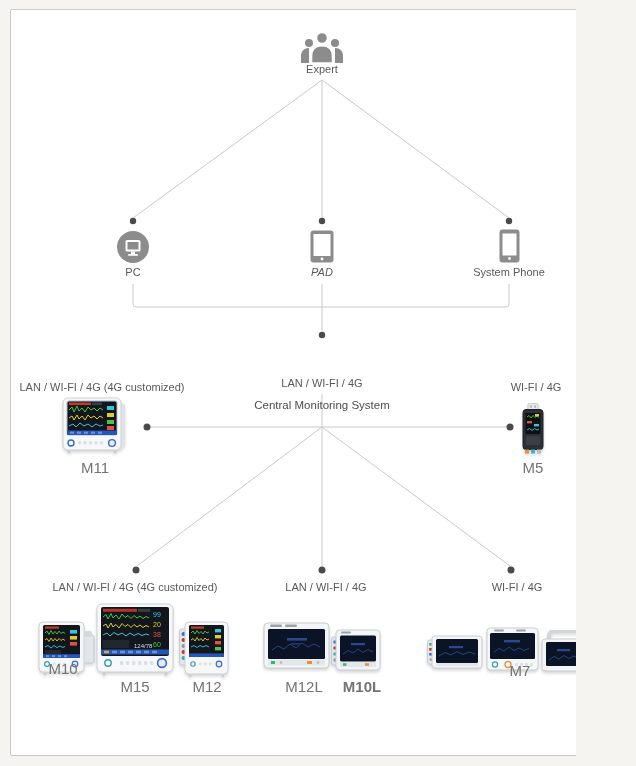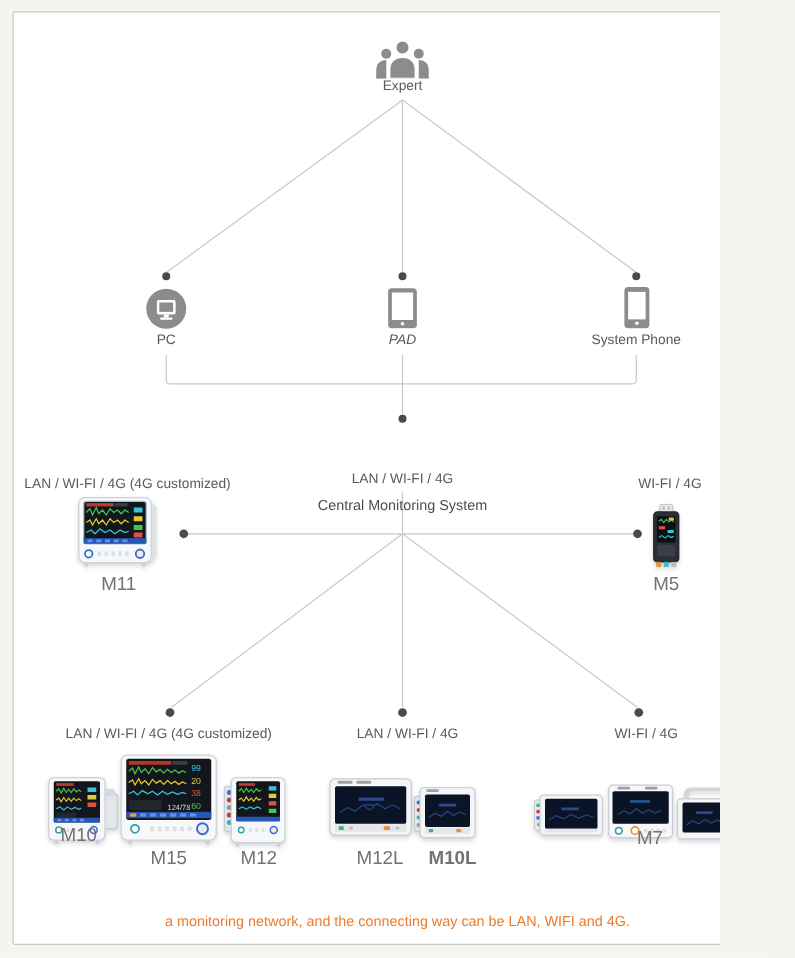--- a/index.html
+++ b/index.html
@@ -299,16 +299,15 @@
     <rect x="44" y="21" width="2.4" height="2.4" fill="#c0392b"></rect>
   </svg>
 
   <div class="lbl model" style="left:63px;top:660px;">M10</div>
   <div class="lbl model" style="left:135px;top:678px;">M15</div>
   <div class="lbl model" style="left:207px;top:678px;">M12</div>
   <div class="lbl model" style="left:304px;top:678px;">M12L</div>
   <div class="lbl model" style="left:362px;top:678px;font-weight:bold;">M10L</div>
   <div class="lbl model" style="left:520px;top:662px;">M7</div>
 
-  <div class="cap" style="left:318px;top:732px;">a monitoring network, and the connecting way can be LAN, WIFI and 4G.</div>
 
   <div class="bluedot"></div>
 </div>
 
 </body></html>

